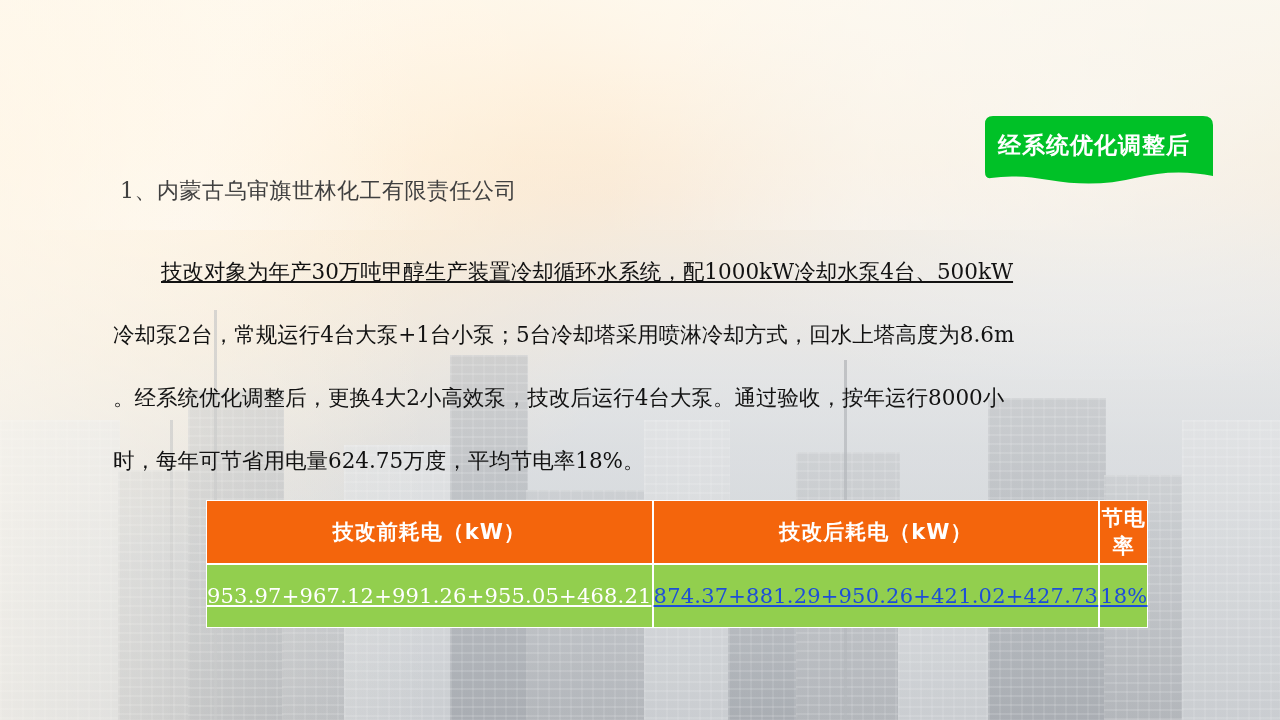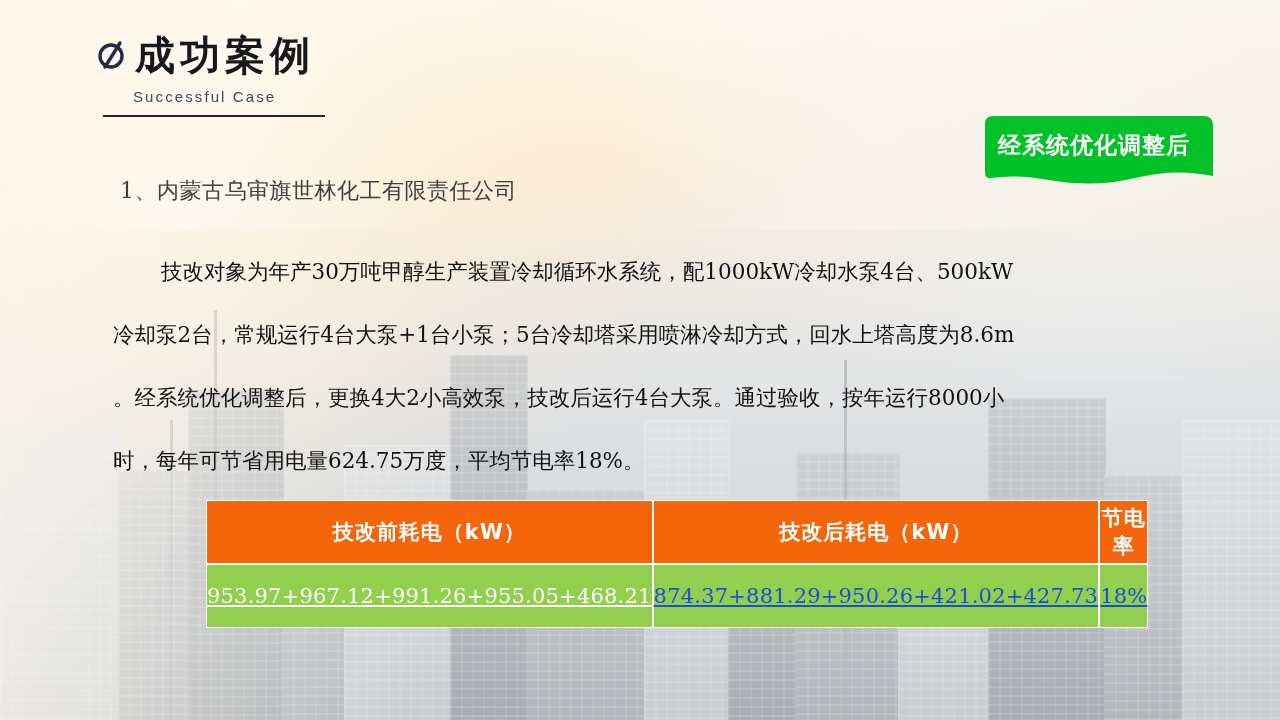--- a/index.html
+++ b/index.html
@@ -177,21 +177,21 @@
     position: absolute;
     left: 113px;
     top: 240px;
     width: 1068px;
     font-family: "DejaVu Serif", "Liberation Serif", serif;
     font-size: 21.5px;
     color: #121212;
     line-height: 63px;
   }
   .paragraph .ln { display:block; white-space: nowrap; }
-  .paragraph .ln.first { text-indent: 48px; }
+  .paragraph .ln.first { text-indent: 48px; text-decoration: underline; }
 
   
   .tbl {
     position: absolute;
     left: 206px;
     top: 500px;
     width: 874px;
     border-collapse: separate;
     border-spacing: 0;
   }
@@ -249,33 +249,20 @@
     <div class="antenna" style="left:844px;height:360px;"></div>
     <div class="bld pale" style="left:898px;width:92px;height:212px;"></div>
     <div class="bld dark" style="left:988px;width:118px;height:322px;"></div>
     <div class="bld" style="left:1104px;width:80px;height:245px;"></div>
     <div class="bld pale" style="left:1182px;width:98px;height:300px;"></div>
   </div>
 
   <div class="bg-wash"></div>
   <div class="bg-fade-left"></div>
 
-  <div class="header">
-    <div class="title-row">
-      <span class="null-icon">
-        <svg width="34" height="34" viewBox="0 0 34 34">
-          <circle cx="16" cy="18" r="11" fill="none" stroke="#1f2a4d" stroke-width="3.4"></circle>
-          <line x1="25" y1="5" x2="10" y2="29" stroke="#1f2a4d" stroke-width="3.4" stroke-linecap="round"></line>
-        </svg>
-      </span>
-      <span class="title-cn">成功案例</span>
-    </div>
-    <div class="title-en">Successful Case</div>
-    <div class="title-rule"></div>
-  </div>
 
   <div class="flag">
     <svg width="238" height="72" viewBox="0 0 238 72">
       <path d="M10,8 Q10,0 18,0 L228,0 Q238,0 238,9 L238,60 Q200,52 160,62 Q120,72 74,64 Q40,58 16,62 Q10,63 10,56 Z" fill="#00c127"></path>
     </svg>
     <div class="flag-label">经系统优化调整后</div>
   </div>
 
   <div class="item-heading">1、内蒙古乌审旗世林化工有限责任公司</div>
 

